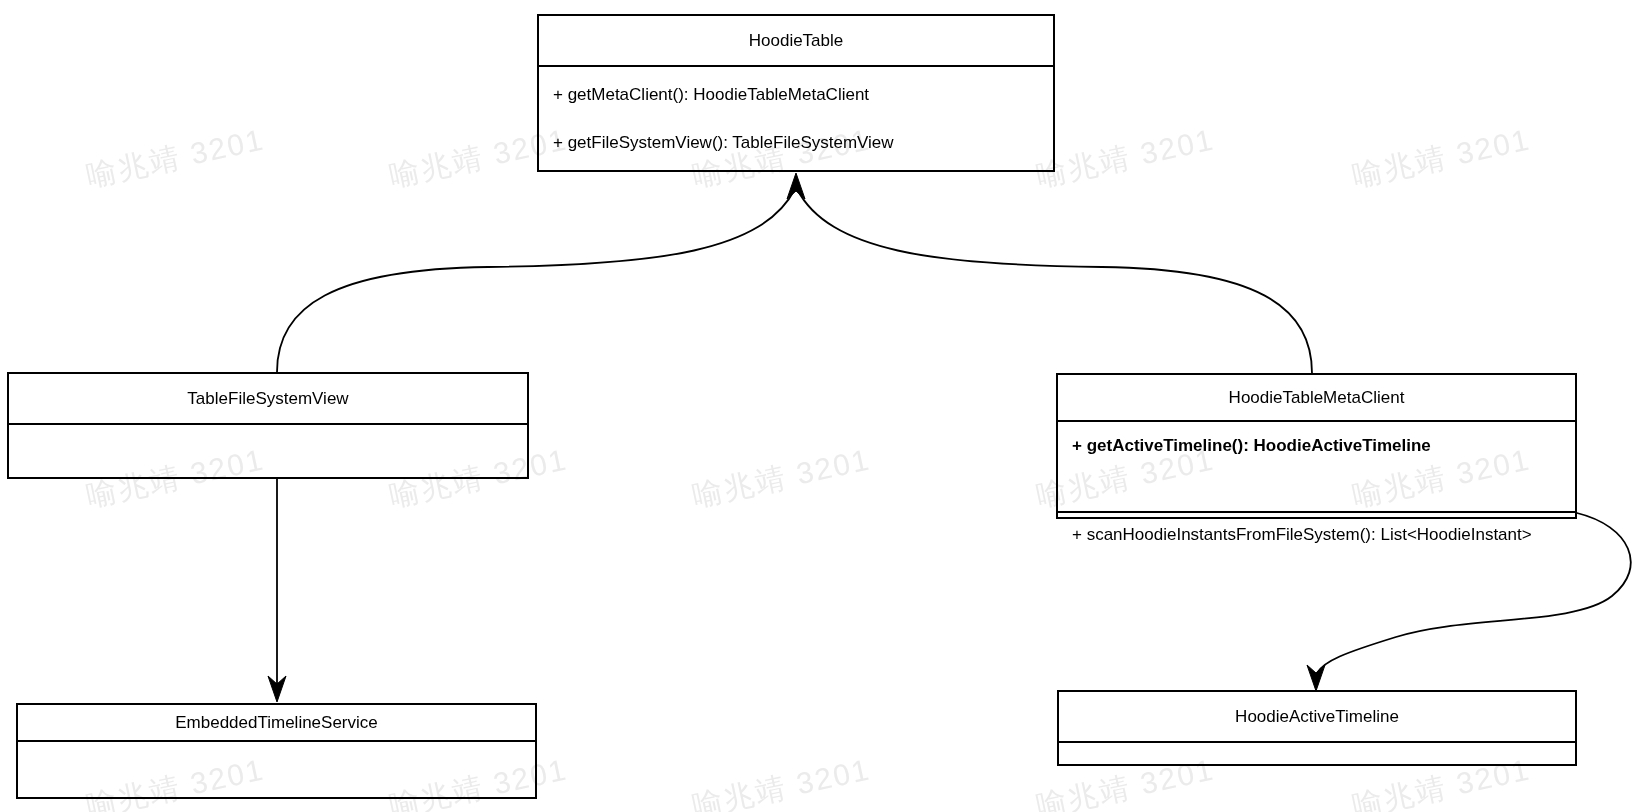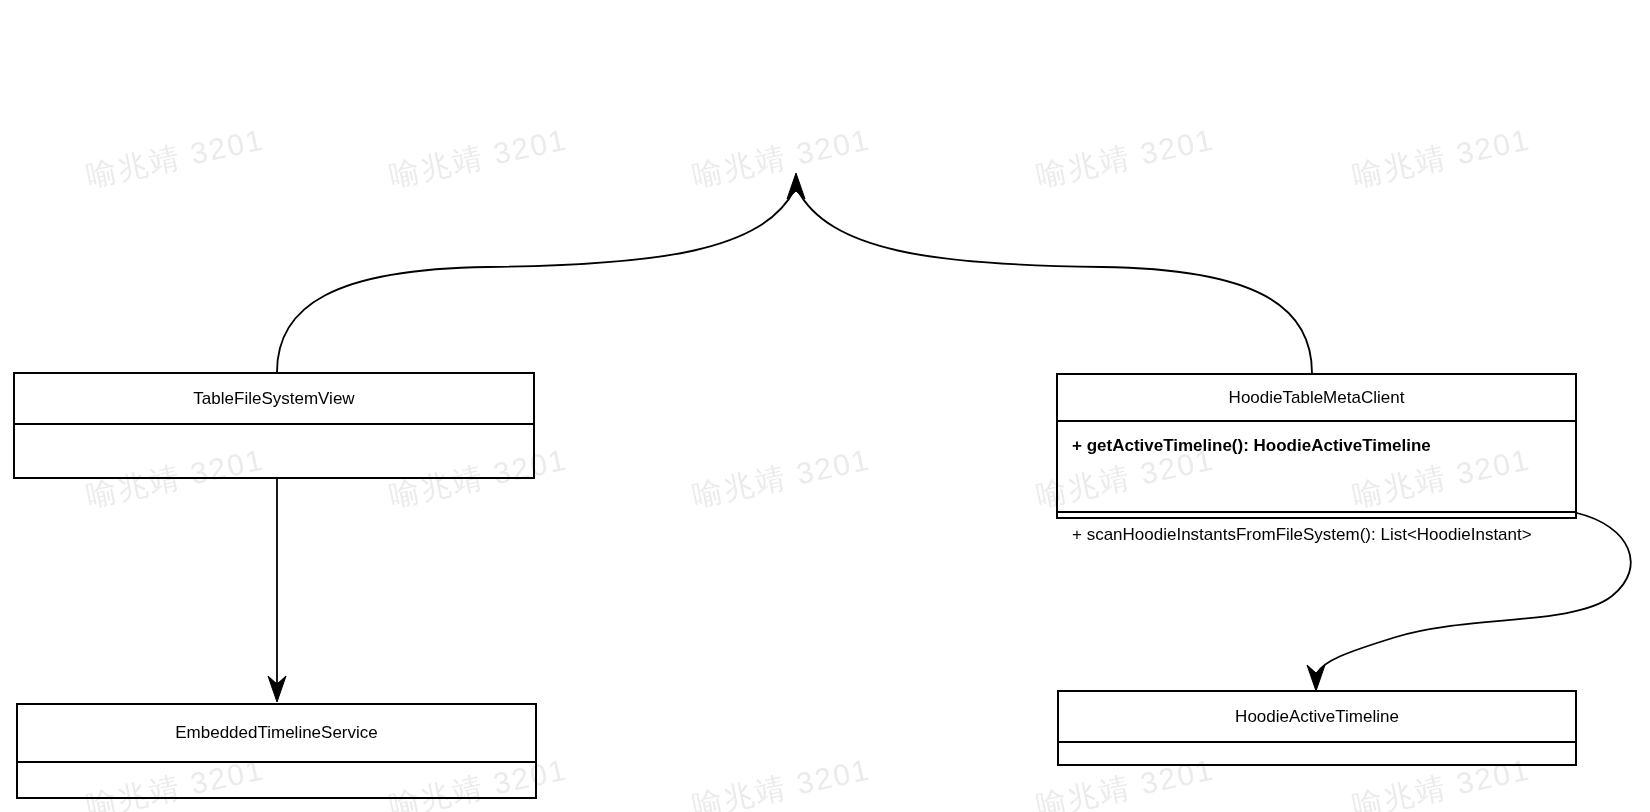--- a/index.html
+++ b/index.html
@@ -117,34 +117,41 @@
     <path d="M 1312 373 C 1312 306 1256 269 1102 267 C 932 265 829 251 797 189"></path>
     <polygon points="796,173 787,199 796,191 805,199"></polygon>
 
     <path d="M 277 479 L 277 684"></path>
     <polygon points="277,702 268,676 277,684 286,676"></polygon>
 
     <path d="M 1577 513 C 1630 526 1648 567 1612 596 C 1574 626 1466 615 1396 637 C 1344 653 1324 661 1317 673"></path>
     <polygon points="1316,691 1307,665 1316,673 1325,665"></polygon>
   </svg>
 
+  <div class="cls" style="left:537px;top:14px;width:518px;height:158px">
+    <div class="cls-title" style="height:51px">HoodieTable</div>
+    <div class="cls-body">
+      <div class="cls-method">+ getMetaClient(): HoodieTableMetaClient</div>
+      <div class="cls-method">+ getFileSystemView(): TableFileSystemView</div>
+    </div>
+  </div>
 
-  <div class="cls" style="left:13px;top:372px;width:522px;height:107px">
+  <div class="cls" style="left:7px;top:372px;width:522px;height:107px">
     <div class="cls-title" style="height:51px">TableFileSystemView</div>
     <div></div>
   </div>
 
   <div class="cls" style="left:1056px;top:373px;width:521px;height:146px">
     <div class="cls-title" style="height:47px">HoodieTableMetaClient</div>
     <div class="sec sec-flex bold" style="height:48px">+ getActiveTimeline(): HoodieActiveTimeline</div>
     <div class="sec sec-divider sec-wrap" style="height:77px">+ scanHoodieInstantsFromFileSystem(): List&lt;HoodieInstant&gt;</div>
   </div>
 
   <div class="cls" style="left:16px;top:703px;width:521px;height:96px">
-    <div class="cls-title" style="height:58px">EmbeddedTimelineService</div>
+    <div class="cls-title" style="height:37px">EmbeddedTimelineService</div>
     <div></div>
   </div>
 
   <div class="cls" style="left:1057px;top:690px;width:520px;height:76px">
     <div class="cls-title" style="height:51px">HoodieActiveTimeline</div>
     <div></div>
   </div>
 
 </div>
 

